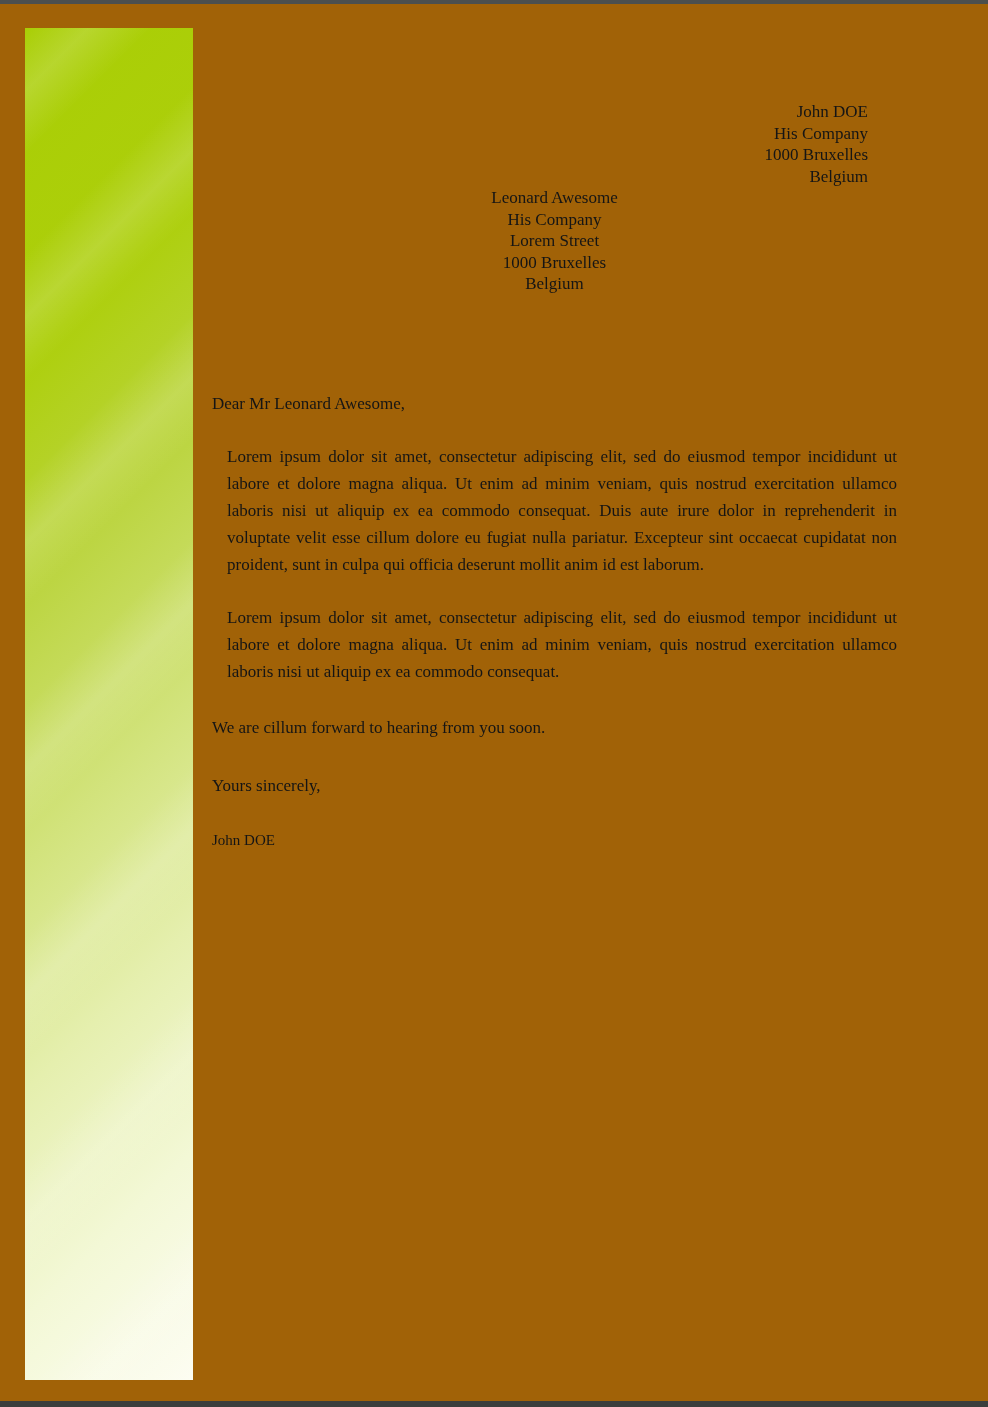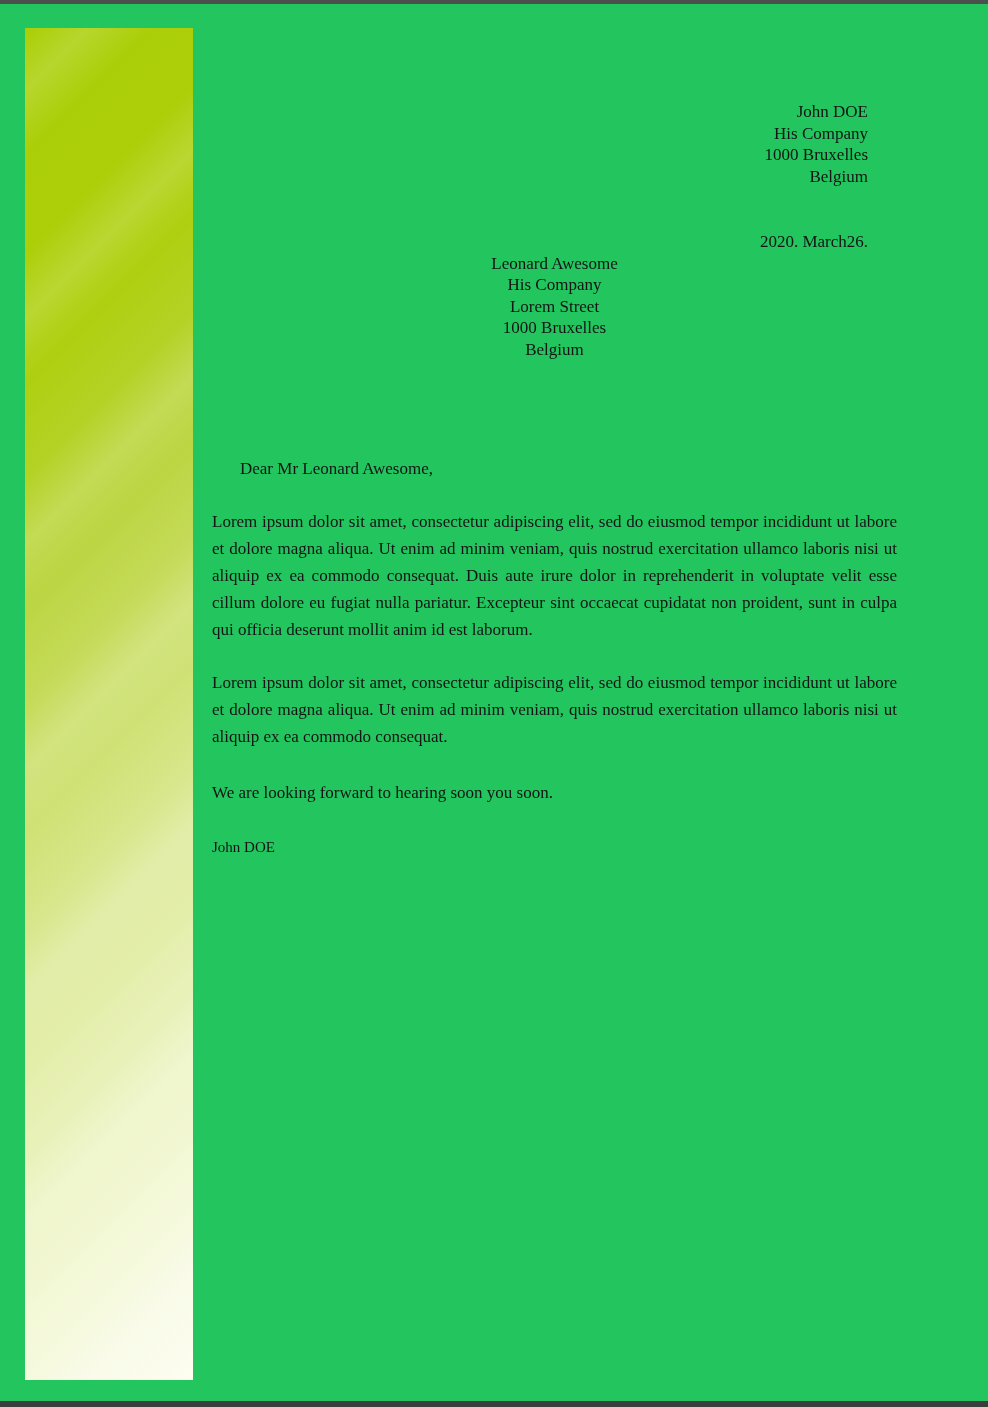--- a/index.html
+++ b/index.html
@@ -5,21 +5,21 @@
   * { margin: 0; padding: 0; box-sizing: border-box; }
 
   html, body {
     background: #fdfffb;
   }
 
   .page {
     position: relative;
     width: 988px;
     height: 1407px;
-    background: #22c55e;
+    background: #a16207;
     overflow: hidden;
     font-family: "Liberation Serif", "DejaVu Serif", serif;
     color: #151515;
   }
 
   .edge-bar {
     position: absolute;
     left: 0;
     width: 100%;
   }
@@ -70,27 +70,27 @@
     padding-right: 29px;
     line-height: 21.5px;
   }
   .recipient-block {
     text-align: center;
   }
 
   .salutation {
     margin-top: 95px;
     line-height: 27px;
-    margin-left: 28px;
   }
 
   .para {
     margin-top: 26px;
     line-height: 27px;
     text-align: justify;
+    margin-left: 15px;
   }
 
   .closing-line {
     margin-top: 29px;
     line-height: 27px;
   }
 
   .valediction {
     margin-top: 31px;
     line-height: 27px;
@@ -113,38 +113,38 @@
 
   <div class="content">
 
     <div class="address-block sender-block">
       <div>John DOE</div>
       <div>His Company</div>
       <div>1000 Bruxelles</div>
       <div>Belgium</div>
     </div>
 
-    <div class="date-line">2020. March26.</div>
 
     <div class="address-block recipient-block">
       <div>Leonard Awesome</div>
       <div>His Company</div>
       <div>Lorem Street</div>
       <div>1000 Bruxelles</div>
       <div>Belgium</div>
     </div>
 
     <div class="salutation">Dear Mr Leonard Awesome,</div>
 
     <p class="para">Lorem ipsum dolor sit amet, consectetur adipiscing elit, sed do eiusmod tempor incididunt ut labore et dolore magna aliqua. Ut enim ad minim veniam, quis nostrud exercitation ullamco laboris nisi ut aliquip ex ea commodo consequat. Duis aute irure dolor in reprehenderit in voluptate velit esse cillum dolore eu fugiat nulla pariatur. Excepteur sint occaecat cupidatat non proident, sunt in culpa qui officia deserunt mollit anim id est laborum.</p>
 
     <p class="para">Lorem ipsum dolor sit amet, consectetur adipiscing elit, sed do eiusmod tempor incididunt ut labore et dolore magna aliqua. Ut enim ad minim veniam, quis nostrud exercitation ullamco laboris nisi ut aliquip ex ea commodo consequat.</p>
 
-    <div class="closing-line">We are looking forward to hearing soon you soon.</div>
+    <div class="closing-line">We are cillum forward to hearing from you soon.</div>
 
+    <div class="valediction">Yours sincerely,</div>
 
     <div class="signature">John DOE</div>
 
   </div>
 
   <div class="edge-bar bottom"></div>
 
 </div>
 
 </body></html>

